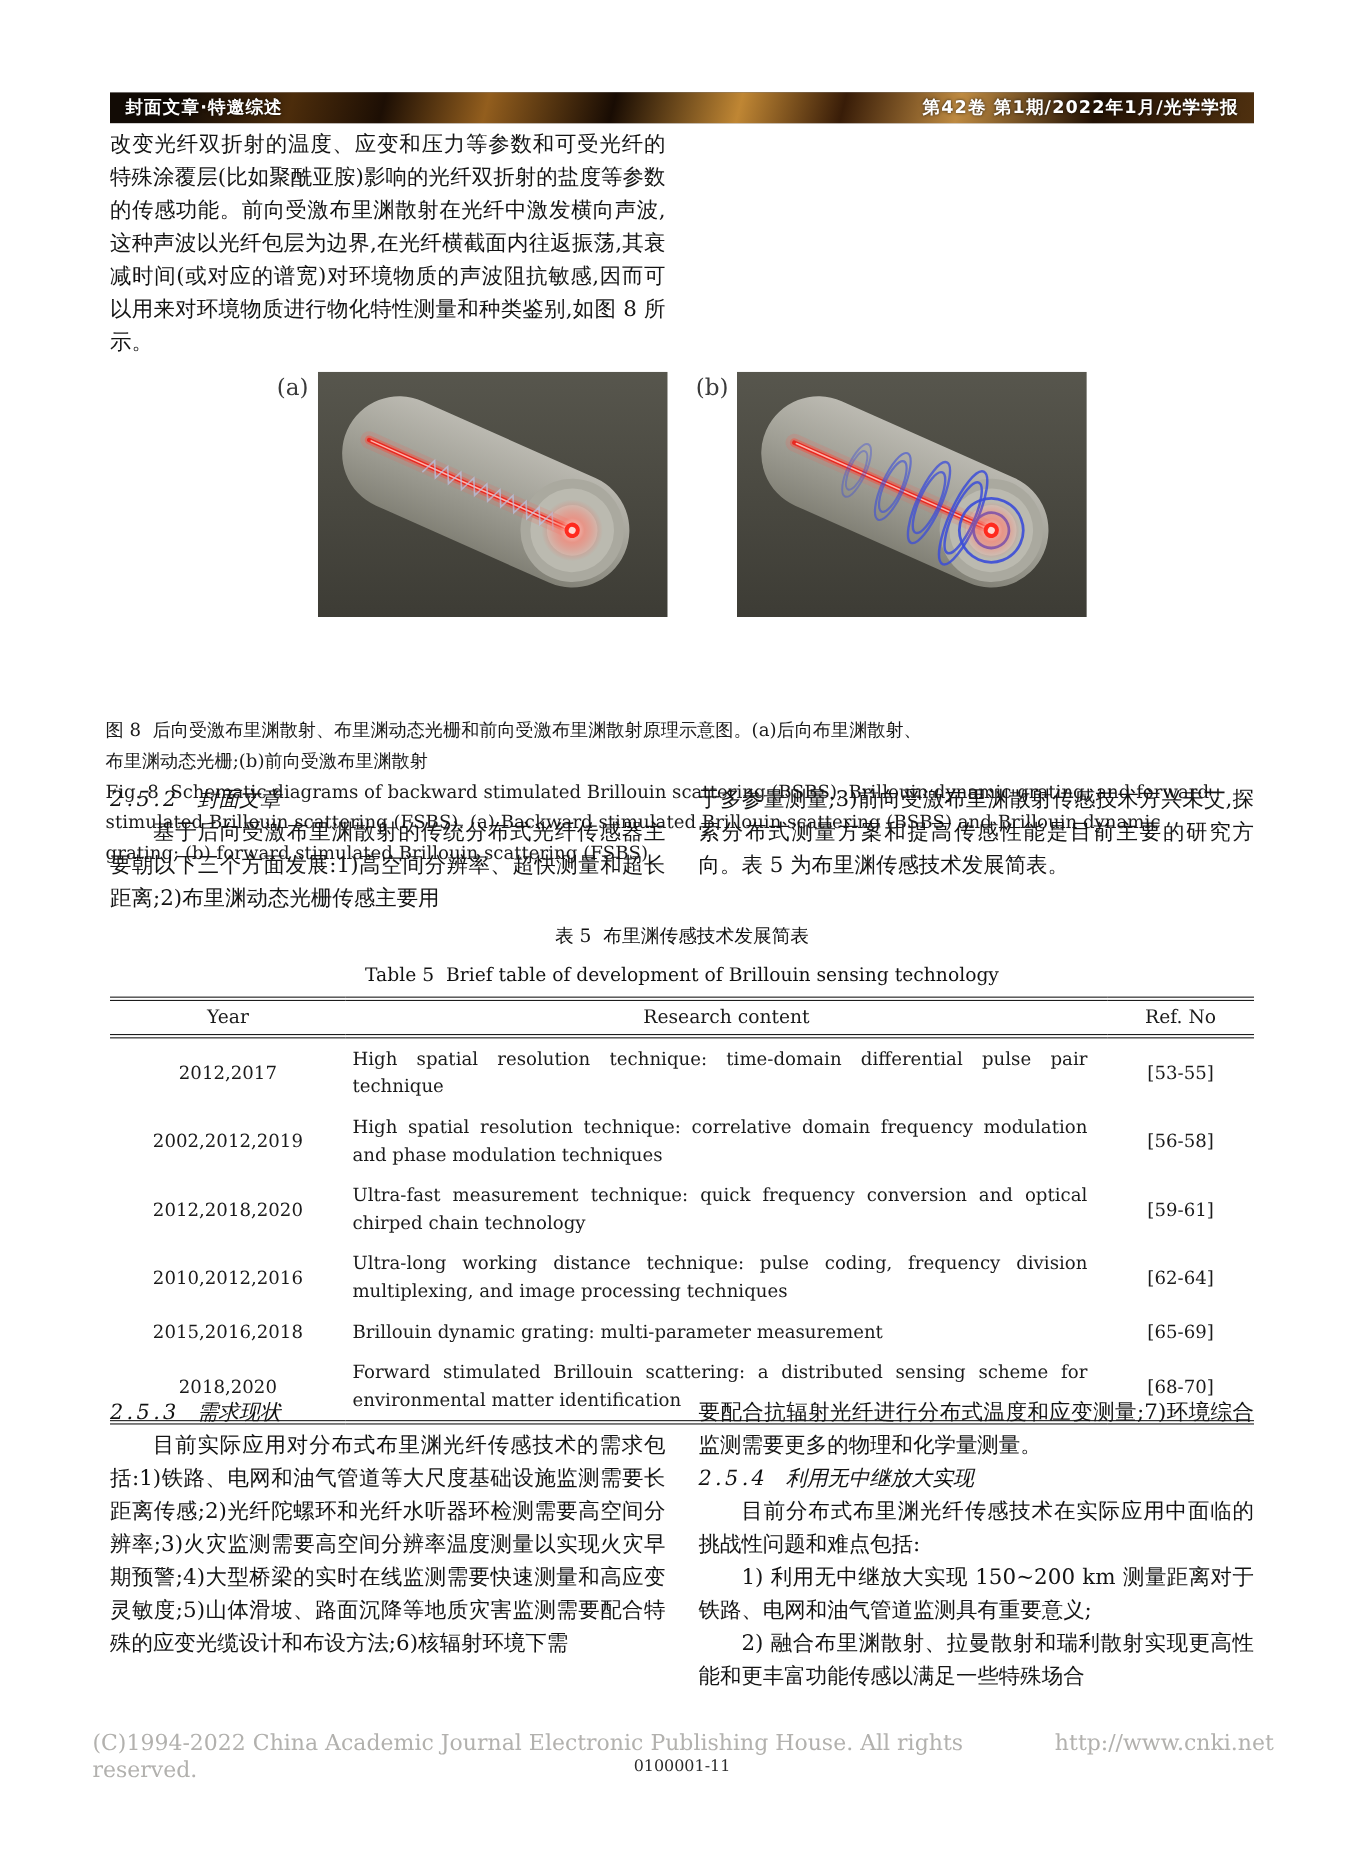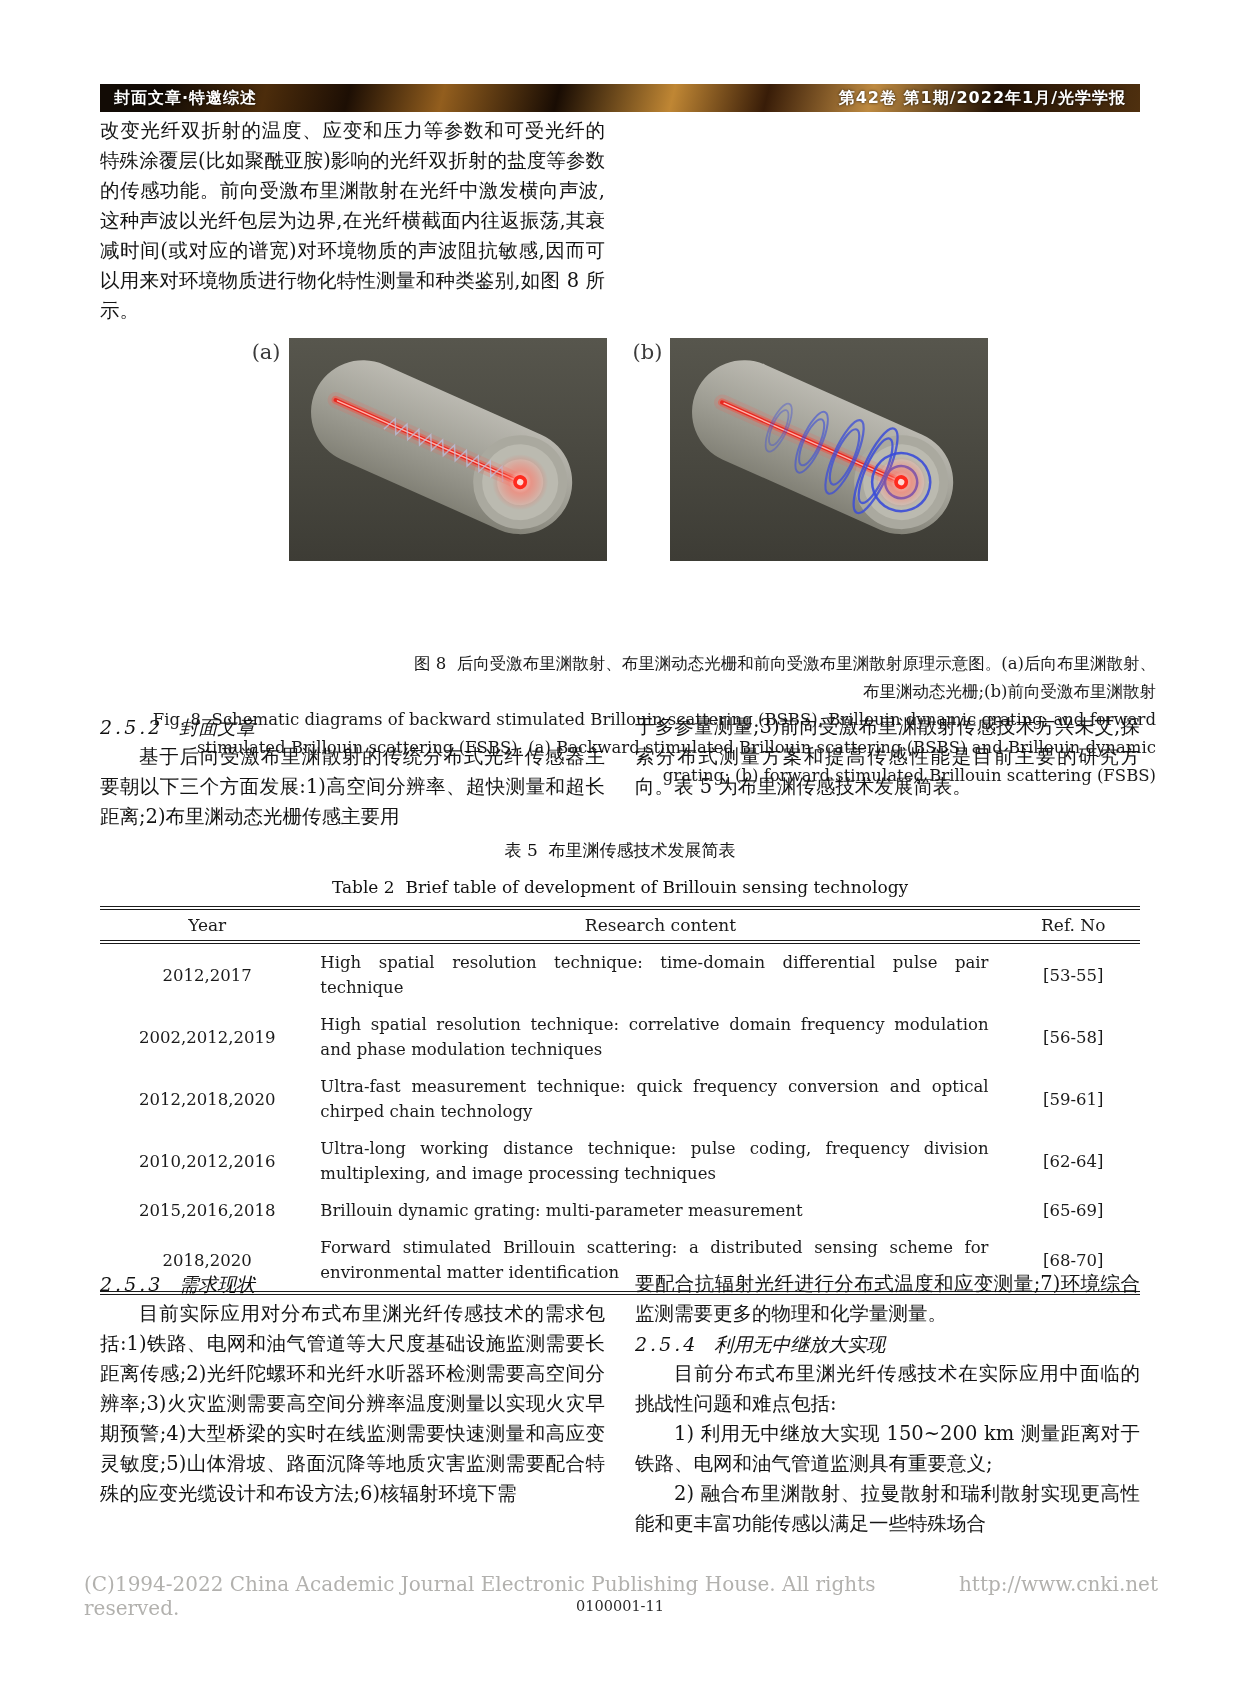--- a/index.html
+++ b/index.html
@@ -26,21 +26,21 @@
   .cols .col{width:505px;font-size:19.5px;line-height:30px;text-align:justify;color:#141414;}
   .intro-cols{top:116px;}
 
   
   .figure-row{position:absolute;left:100px;top:338px;width:1040px;display:flex;
     justify-content:center;gap:26px;}
   .fig-panel{display:flex;align-items:flex-start;}
   .fig-label{font-size:21px;color:#3a3a3a;margin:2px 8px 0 0;}
   .fig-img{width:318px;height:223px;display:block;}
 
-  .caption{position:absolute;left:116px;width:1040px;text-align:right;
+  .caption{position:absolute;left:96px;width:1040px;text-align:left;
     font-size:16.5px;line-height:28px;white-space:pre-wrap;color:#1a1a1a;}
   .cap-cn{top:566px;}
   .cap-en{top:622px;}
 
   
   .sec252{top:712px;}
   .sec253{top:1269px;}
   .sec-heading{font-style:italic;font-size:19px;color:#111;}
   .sec-heading .no{letter-spacing:3px;margin-right:16px;}
   .indent{text-indent:2em;}
@@ -180,21 +180,21 @@
         <span class="no">2.5.2</span><span>封面文章</span>
       </div>
       <p class="para indent">基于后向受激布里渊散射的传统分布式光纤传感器主要朝以下三个方面发展:1)高空间分辨率、超快测量和超长距离;2)布里渊动态光栅传感主要用</p>
     </div>
     <div class="col">
       <p class="para">于多参量测量;3)前向受激布里渊散射传感技术方兴未艾,探索分布式测量方案和提高传感性能是目前主要的研究方向。表 5 为布里渊传感技术发展简表。</p>
     </div>
   </div>
 
   <div class="tbl-title tbl-title-cn">表 5  布里渊传感技术发展简表</div>
-  <div class="tbl-title tbl-title-en">Table 2  Brief table of development of Brillouin sensing technology</div>
+  <div class="tbl-title tbl-title-en">Table 5  Brief table of development of Brillouin sensing technology</div>
   <table class="paper-table">
     <thead>
       <tr>
 
       <th>Year</th>
           <th>Research content</th>
           <th>Ref. No</th>
         </tr>
     </thead>
     <tbody>

